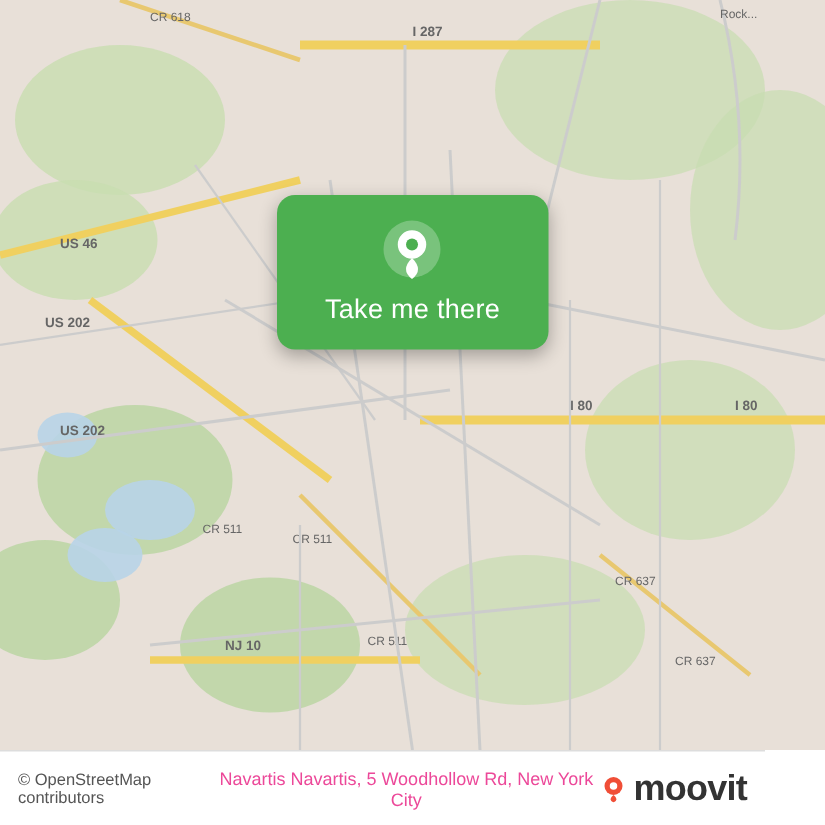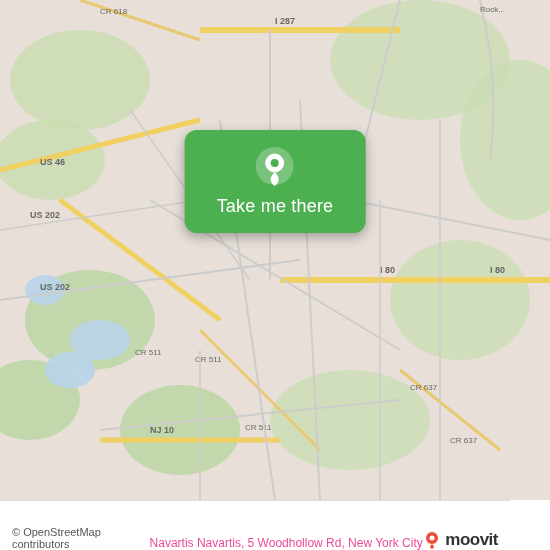--- a/index.html
+++ b/index.html
@@ -26,21 +26,21 @@
       height: 100%;
       position: absolute;
       top: 0; left: 0;
     }
 
     #bottom-bar {
       width: 510px;
       height: 50px;
       background: #fff;
       display: flex;
-      align-items: flex-end;
+      align-items: center;
       padding: 0 12px;
       border-top: 1px solid #ddd;
     }
 
     .copyright {
       font-size: 11px;
       color: #555;
       flex: 1;
     }
 
@@ -49,21 +49,21 @@
       align-items: center;
       gap: 4px;
     }
 
     .moovit-pin {
       width: 18px;
       height: 18px;
     }
 
     .moovit-text {
-      font-size: 17px;
+      font-size: 24px;
       font-weight: bold;
       color: #333;
       letter-spacing: -0.5px;
     }
 
     
     .button-overlay {
       position: absolute;
       top: 130px;
       left: 50%;

